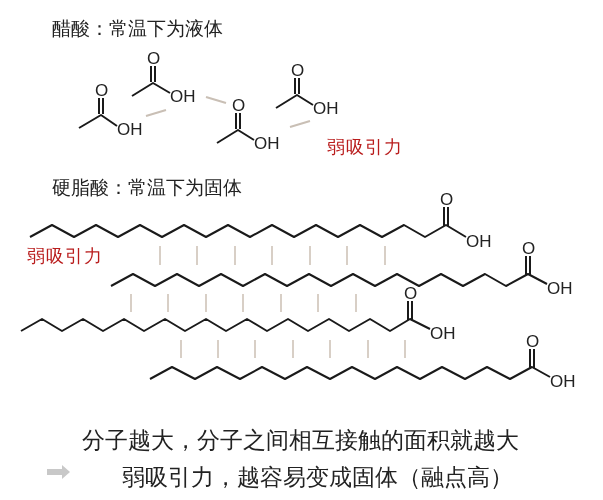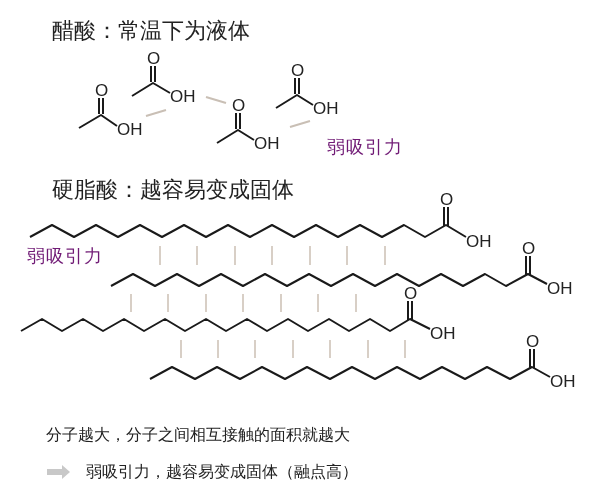--- a/index.html
+++ b/index.html
@@ -1,28 +1,28 @@
 <!DOCTYPE html>
 <html><head>
   <meta charset="utf-8">
   <style>
     html, body { margin:0; padding:0; background:#ffffff; }
     body { width:603px; height:500px; position:relative; overflow:hidden; font-family:"DejaVu Sans", sans-serif; }
     .txt { position:absolute; color:#222; white-space:nowrap; }
-    .title { font-size:22px; }
-    .faint { color:#701a75; font-size:18px; letter-spacing:1px; }
+    .title { font-size:19px; }
+    .faint { color:#b91c1c; font-size:18px; letter-spacing:1px; }
     .atom { position:absolute; font-family:"Liberation Sans", sans-serif; font-size:17px; color:#222; line-height:1; }
     svg.layer { position:absolute; left:0; top:0; }
-    .caption { font-size:16px; }
+    .caption { font-size:23px;margin-left:36px; }
   </style>
 </head>
 <body>
 
 <div class="txt title" style="left:52px; top:16px;">醋酸：常温下为液体</div>
-<div class="txt title" style="left:52px; top:175px;">硬脂酸：越容易变成固体</div>
+<div class="txt title" style="left:52px; top:175px;">硬脂酸：常温下为固体</div>
 
 <div class="txt faint" style="left:327px; top:135px;">弱吸引力</div>
 <div class="txt faint" style="left:27px; top:244px;">弱吸引力</div>
 
 <svg class="layer" width="603" height="500" viewBox="0 0 603 500">
   <g stroke="#1a1a1a" stroke-width="2" fill="none" stroke-linejoin="round">
 
     <polyline points="79,128 101,115 117,126"></polyline>
     <line x1="99" y1="114" x2="99" y2="98"></line>
       <line x1="103" y1="114" x2="103" y2="98"></line>

